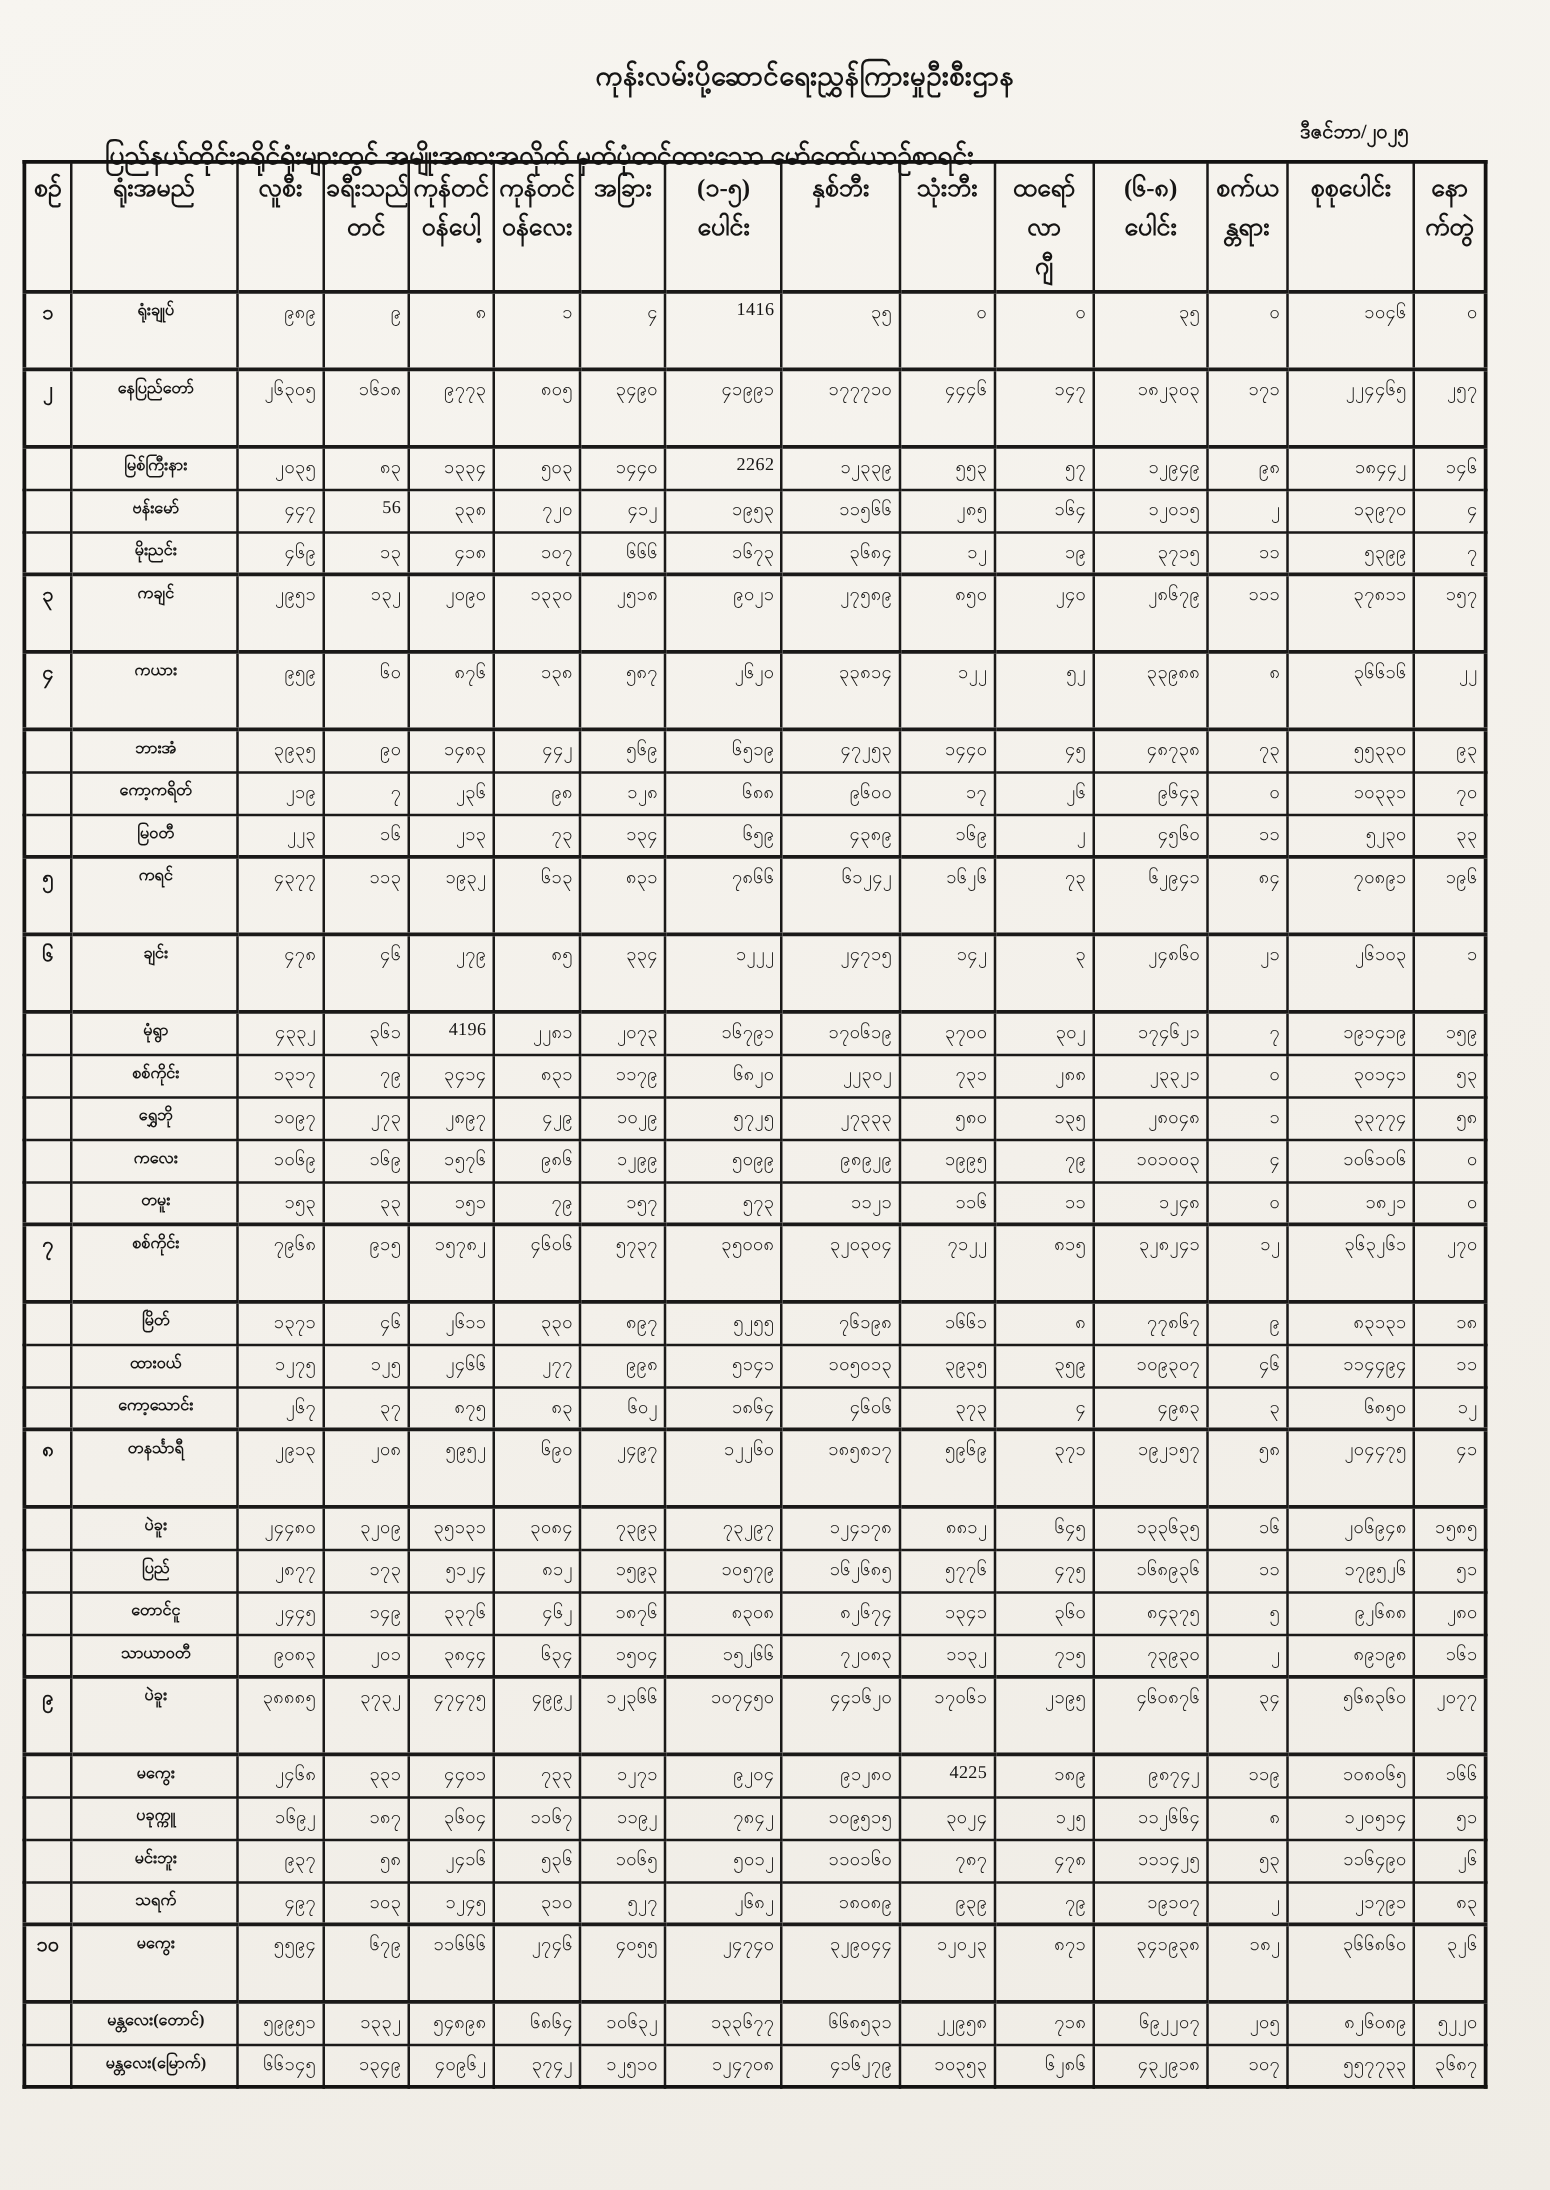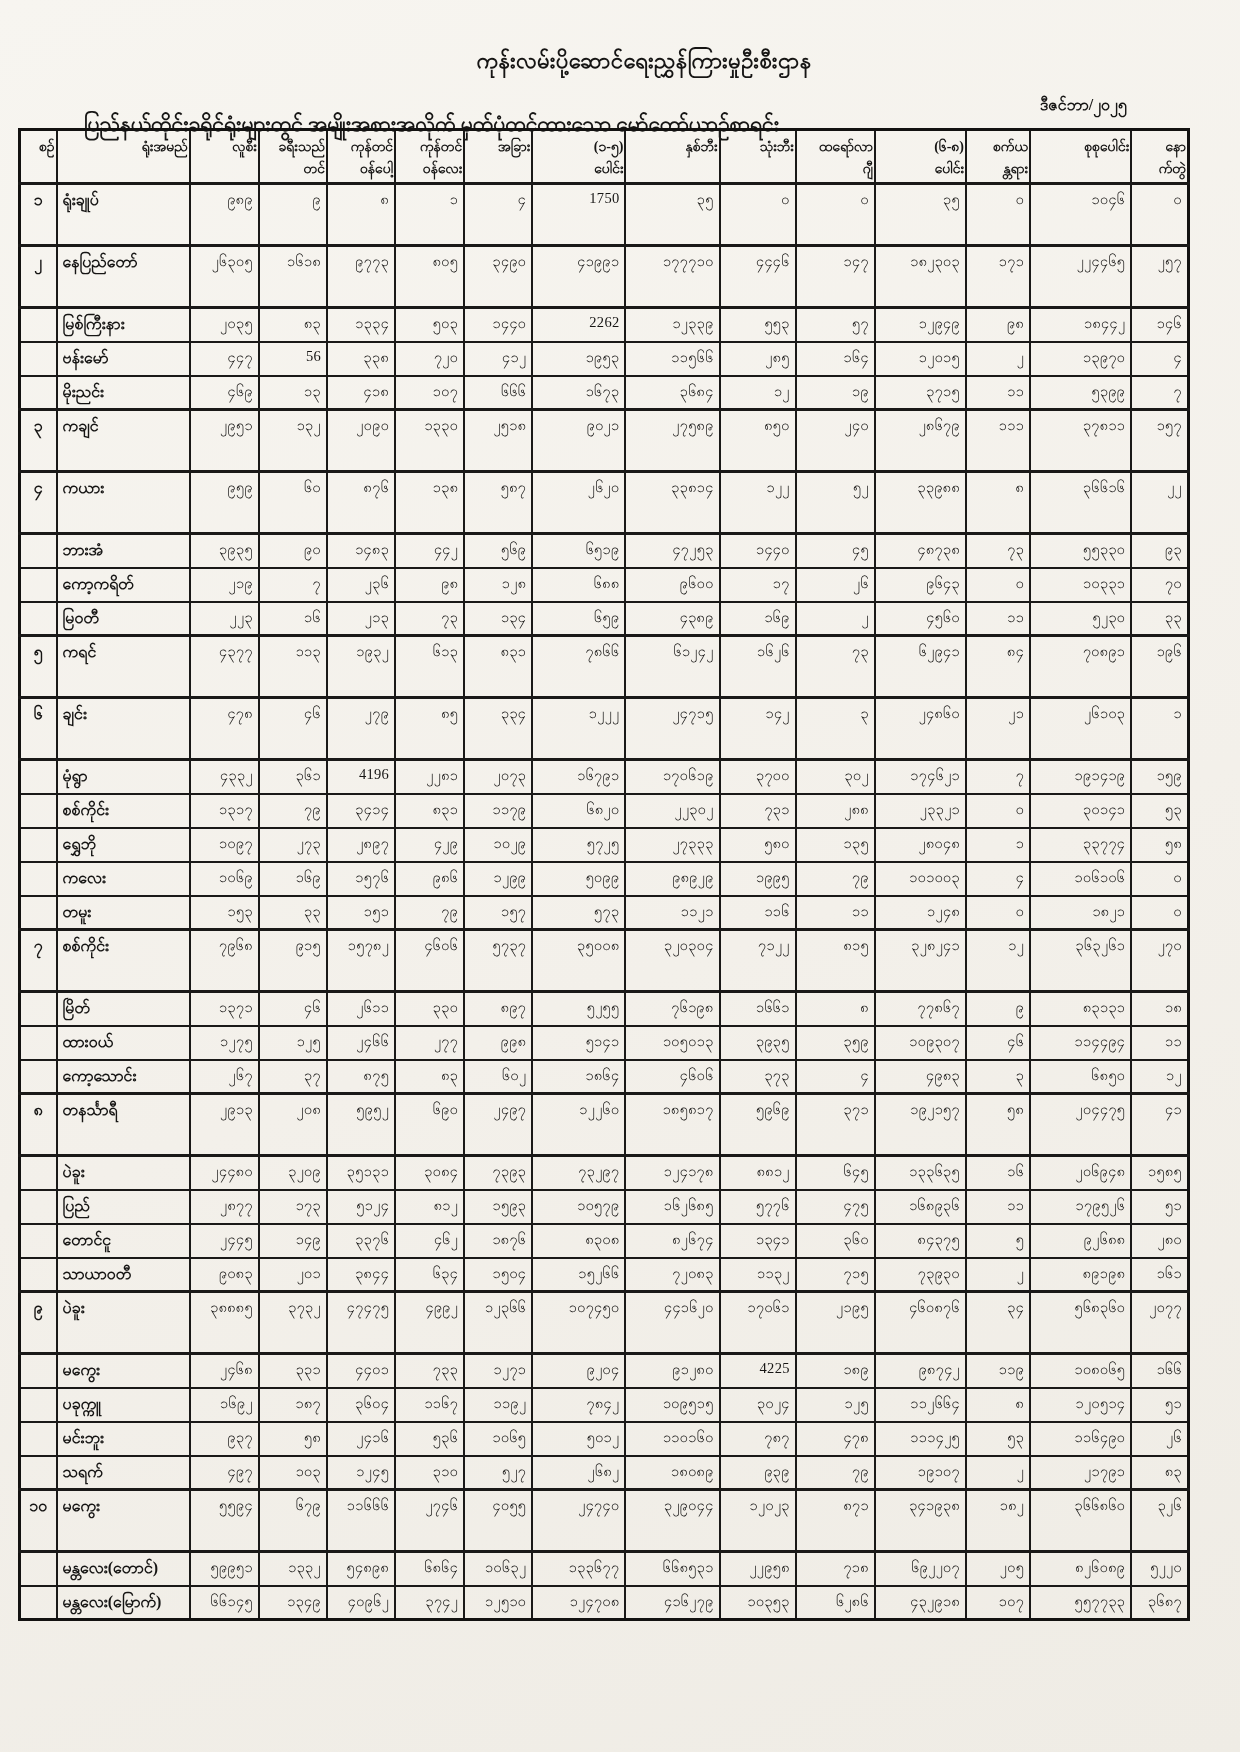--- a/index.html
+++ b/index.html
@@ -29,26 +29,26 @@
     position:absolute;top:128px;left:18px;width:1172px;
     border-collapse:collapse;table-layout:fixed;
     border:3px solid #131211;
     background:transparent;
   }
   .registry th,.registry td{
     border:2px solid #1a1918;
     overflow:hidden;
   }
   .registry thead th{
-    font-size:14px;font-weight:bold;vertical-align:top;
+    font-size:20px;font-weight:bold;vertical-align:top;
     padding:5px 1px 3px 1px;line-height:1.55;
-    white-space:pre-line;text-align:right;
+    white-space:pre-line;text-align:center;
   }
   .registry td.sn{font-size:16px;font-weight:bold;text-align:center;vertical-align:top;padding-top:4px;}
-  .registry td.office{font-size:16px;font-weight:bold;text-align:left;vertical-align:top;padding:4px 2px 2px 5px;white-space:nowrap;margin-left:32px;}
+  .registry td.office{font-size:13px;font-weight:bold;text-align:center;vertical-align:top;padding:4px 2px 2px 5px;white-space:nowrap;margin-left:32px;}
   .registry td.num{font-size:14.5px;text-align:right;vertical-align:top;padding:5px 5px 0 1px;letter-spacing:.3px;}
   .registry tr{height:34px;}
   .registry tr.tall{height:62px;}
   .registry tr.thick td{border-top-width:3px;}
 </style>
 </head>
 <body>
 
 <div class="page">
 
@@ -103,21 +103,21 @@
     </thead>
     <tbody>
         <tr class="tall thick">
           <td class="sn">၁</td>
           <td class="office">ရုံးချုပ်</td>
           <td class="num">၉၈၉</td>
           <td class="num">၉</td>
           <td class="num">၈</td>
           <td class="num">၁</td>
           <td class="num">၄</td>
-          <td class="num">1750</td>
+          <td class="num">1416</td>
           <td class="num">၃၅</td>
           <td class="num">၀</td>
           <td class="num">၀</td>
           <td class="num">၃၅</td>
           <td class="num">၀</td>
           <td class="num">၁၀၄၆</td>
           <td class="num">၀</td>
         </tr>
         <tr class="tall thick">
           <td class="sn">၂</td>

